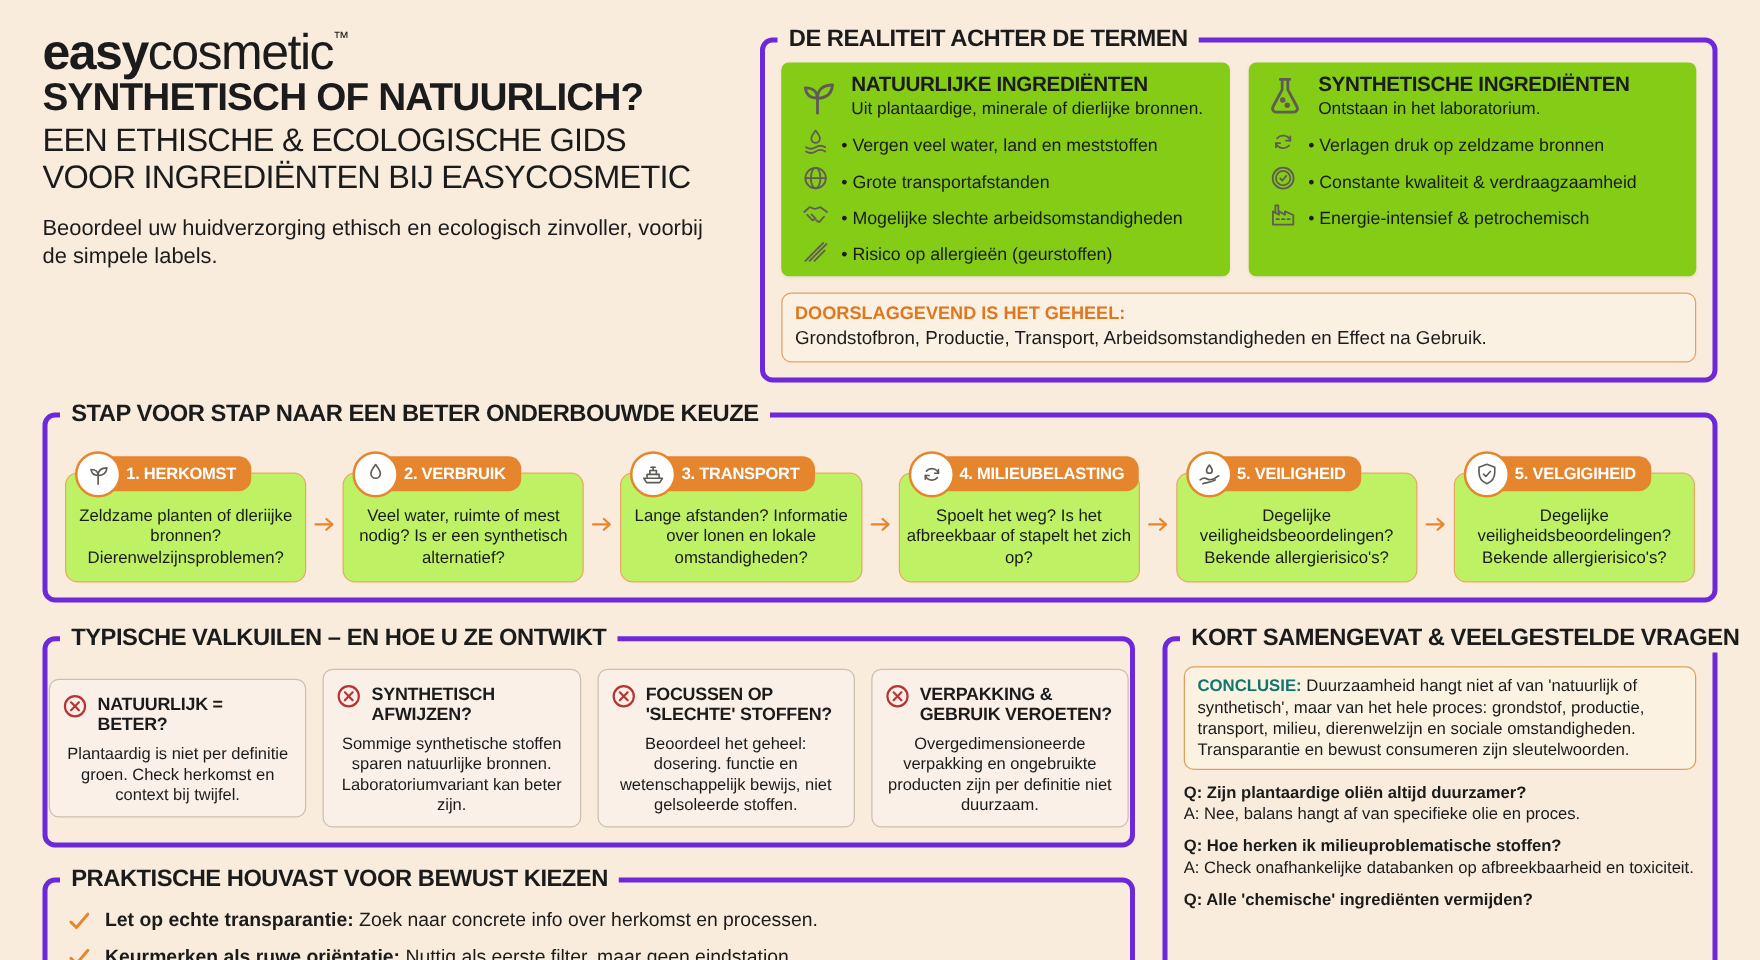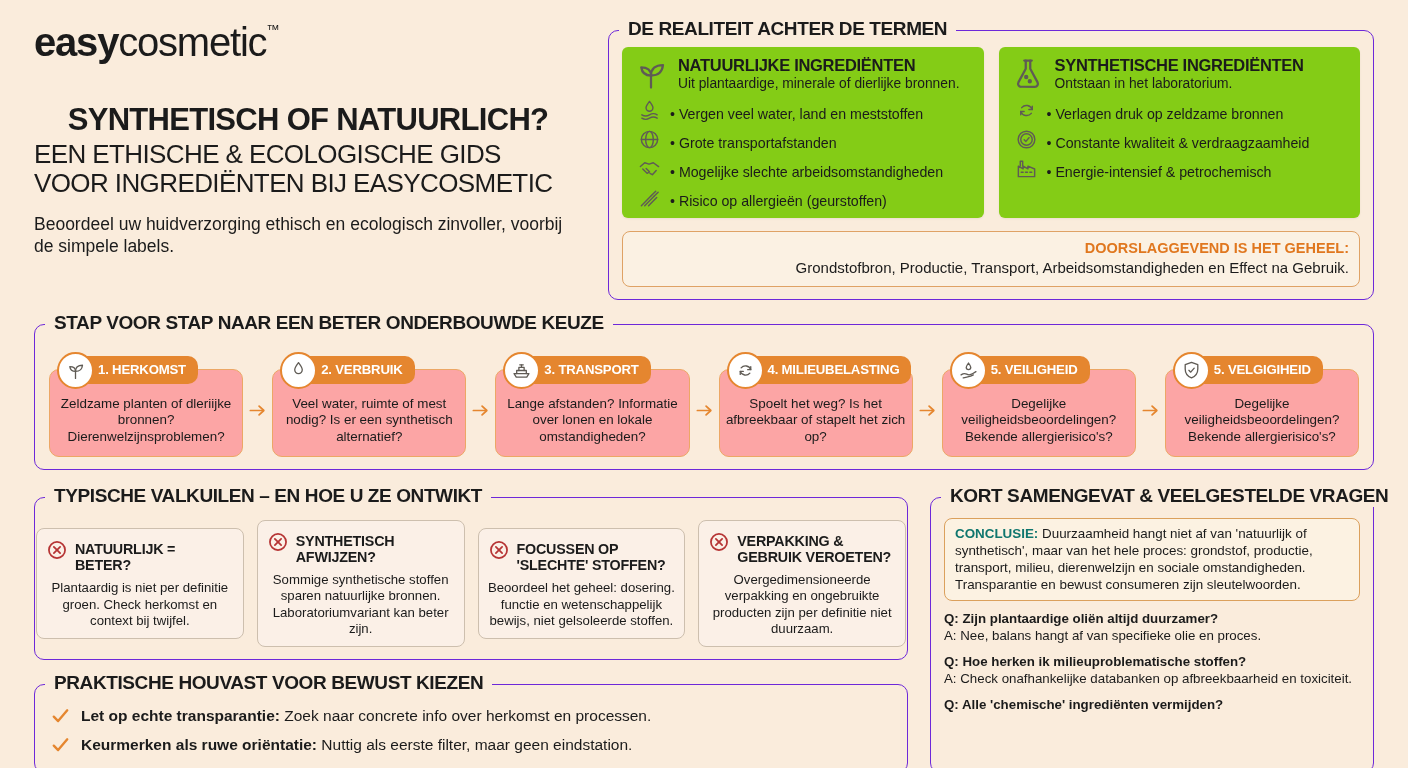--- a/index.html
+++ b/index.html
@@ -7,62 +7,62 @@
   body {
     width:1408px; height:768px;
     background:#faecdc;
     font-family:"Liberation Sans", sans-serif;
     color:#1b1b1b;
     overflow:hidden;
   }
   .page { width:1408px; height:768px; padding:16px 34px 0; display:flex; flex-direction:column; }
 
   
-  .section { position:relative; border:1px solid #6d28d9; border-radius:10px; }
+  .section { position:relative; border:4px solid #6d28d9; border-radius:10px; }
   .section-title {
     position:absolute; top:-13px; left:10px;
     background:#faecdc; padding:0 9px;
     font-size:19px; font-weight:700; letter-spacing:-0.4px; white-space:nowrap;
   }
 
   
   .top-row { display:flex; gap:26px; }
   .intro { width:548px; flex-shrink:0; padding-top:6px; }
   .logo { font-size:40px; letter-spacing:-1.2px; line-height:1; }
   .logo-easy { font-weight:700; }
   .logo-rest { font-weight:400; }
   .logo-tm { font-size:13px; font-weight:400; vertical-align:top; position:relative; top:1px; }
-  .main-title { margin-top:42px; font-size:31px; font-weight:800; letter-spacing:-0.7px; line-height:1.05;text-align:center; }
+  .main-title { font-size:31px; font-weight:800; letter-spacing:-0.7px; line-height:1.05; }
   .main-subtitle { margin-top:3px; font-size:26px; font-weight:400; letter-spacing:-0.6px; line-height:1.12; }
   .intro-desc { margin-top:15px; font-size:17.5px; line-height:1.28; }
 
   .reality-section { flex:1; margin-top:14px; padding:16px 13px 12px; }
   .reality-cards { display:flex; gap:15px; }
   .ing-card { flex:1; background:#84cc16; border-radius:6px; padding:9px 11px; box-shadow:0 1px 2px rgba(90,70,40,.08); }
   .ing-header { display:flex; gap:9px; align-items:flex-start; }
   .icon-lg { width:36px; height:36px; flex-shrink:0; }
   .ing-title { font-size:16.5px; font-weight:800; letter-spacing:-0.3px; }
   .ing-sub { font-size:13.8px; margin-top:1px; }
   .ing-bullets { margin-top:7px; display:flex; flex-direction:column; gap:6px; }
   .bullet-row { display:flex; gap:9px; align-items:flex-end; font-size:14.2px; }
   .icon-sm { width:23px; height:23px; flex-shrink:0; margin-left:5px; }
 
   .verdict {
     margin-top:13px; border:1.5px solid #dfa265; border-radius:8px;
-    background:#fbf1e3; text-align:right; padding:7px 10px; line-height:1.3;
+    background:#fbf1e3; text-align:left; padding:7px 10px; line-height:1.3;
   }
   .verdict-highlight { color:#e0771f; font-weight:800; font-size:14.5px; display:block; }
   .verdict-text { font-size:15px; }
 
   
   .steps-section { margin-top:24px; padding:28px 14px 12px; }
   .steps-row { display:flex; gap:5px; align-items:stretch; }
   .step-card {
     position:relative; flex:1; margin-top:16px;
-    border:1.5px solid #eca765; border-radius:10px; background:#fca5a5;
+    border:1.5px solid #eca765; border-radius:10px; background:#bef264;
     padding:26px 0 10px; text-align:center; font-size:13.4px; line-height:1.25;
   }
   .step-pill { position:absolute; top:-18px; left:7px; display:flex; align-items:center; }
   .step-circle {
     width:37px; height:37px; border-radius:50%; background:#fff;
     border:2px solid #e5862f; display:flex; align-items:center; justify-content:center; z-index:1;
   }
   .step-circle svg { width:21px; height:21px; }
   .step-label {
     background:#e5862f; color:#fff; font-weight:700; font-size:13.2px; letter-spacing:-0.2px;

